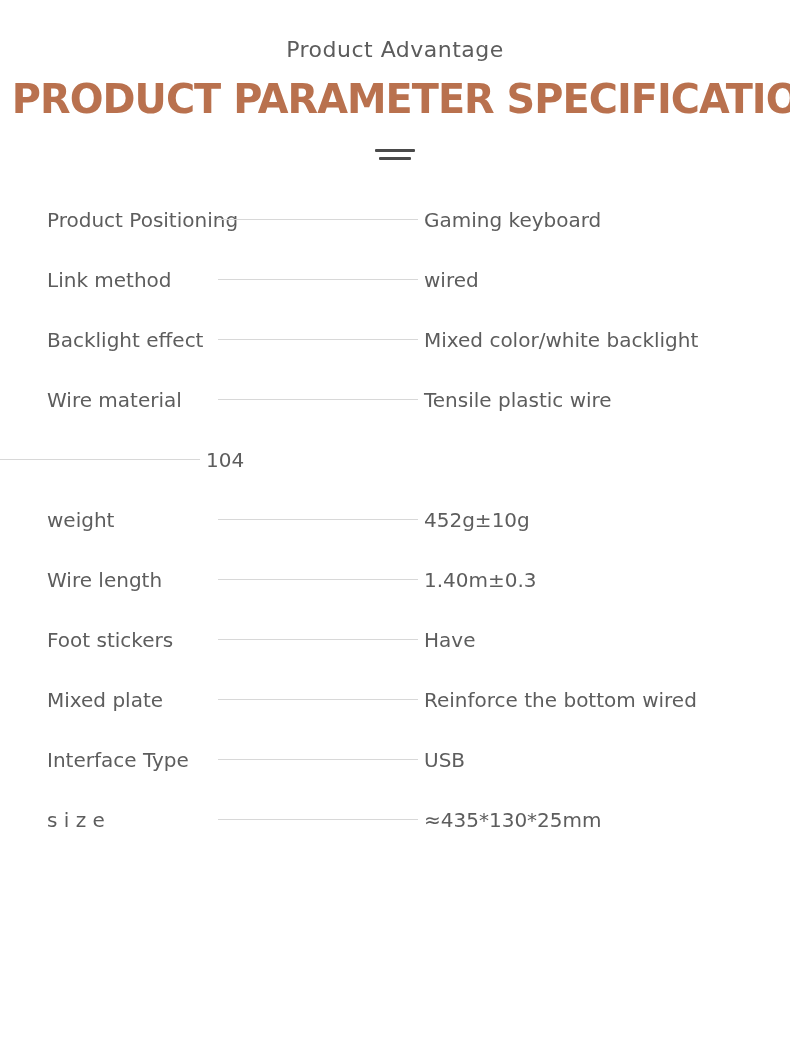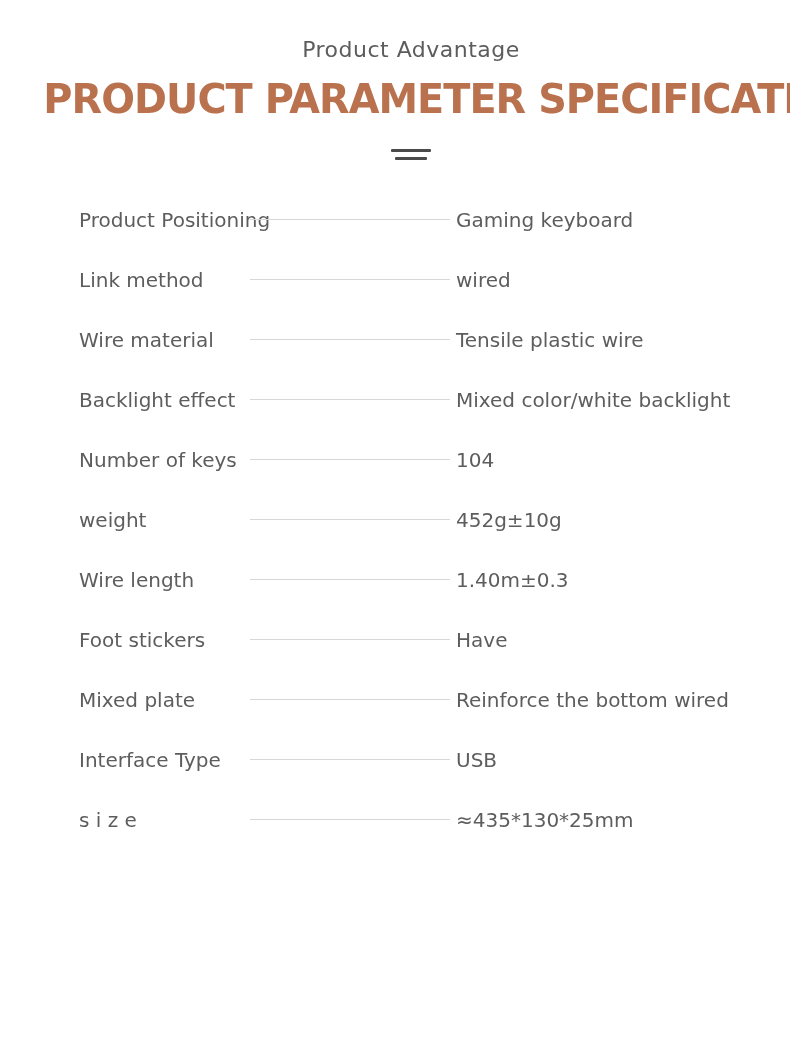--- a/index.html
+++ b/index.html
@@ -12,21 +12,20 @@
     background: #ffffff;
     font-family: "DejaVu Sans", sans-serif;
     color: #4a4a4a;
     overflow: hidden;
   }
   .page {
     position: relative;
     width: 790px;
     height: 1051px;
     box-sizing: border-box;
-    padding-left: 32px;
   }
 
   
   .header {
     text-align: center;
     padding-top: 36px;
   }
   .subtitle {
     font-size: 22px;
     letter-spacing: 0.5px;
@@ -121,33 +120,32 @@
       <div class="spec-value">Gaming keyboard</div>
     </div>
 
     <div class="spec-row">
       <div class="spec-label">Link method</div>
       <div class="spec-rule"></div>
       <div class="spec-value">wired</div>
     </div>
 
     <div class="spec-row">
+      <div class="spec-label">Backlight effect</div>
+      <div class="spec-rule"></div>
+      <div class="spec-value">Mixed color/white backlight</div>
+    </div>
+
+    <div class="spec-row">
       <div class="spec-label">Wire material</div>
       <div class="spec-rule"></div>
       <div class="spec-value">Tensile plastic wire</div>
     </div>
 
     <div class="spec-row">
-      <div class="spec-label">Backlight effect</div>
-      <div class="spec-rule"></div>
-      <div class="spec-value">Mixed color/white backlight</div>
-    </div>
-
-    <div class="spec-row">
-      <div class="spec-label">Number of keys</div>
       <div class="spec-rule"></div>
       <div class="spec-value">104</div>
     </div>
 
     <div class="spec-row">
       <div class="spec-label">weight</div>
       <div class="spec-rule"></div>
       <div class="spec-value">452g±10g</div>
     </div>
 

